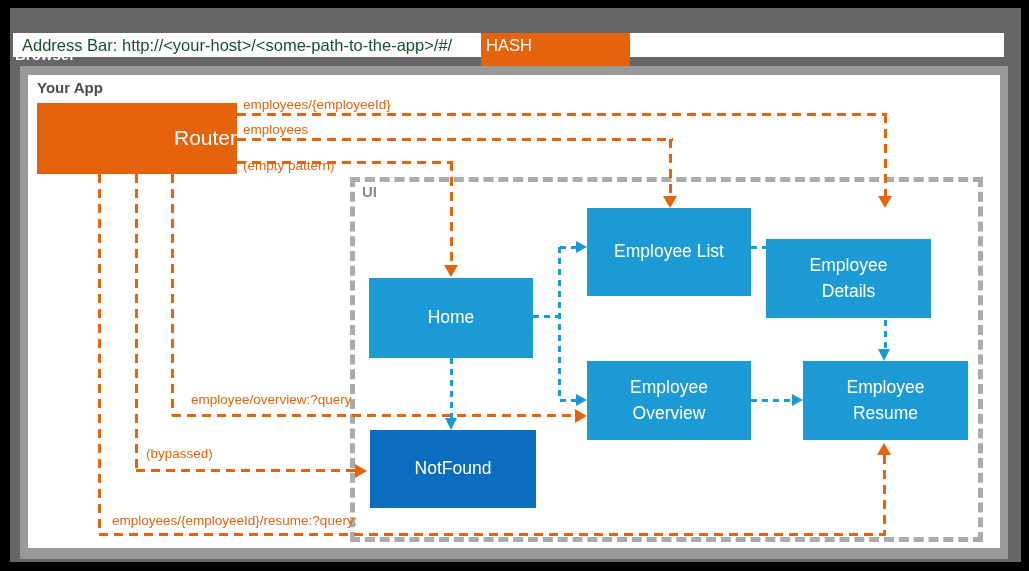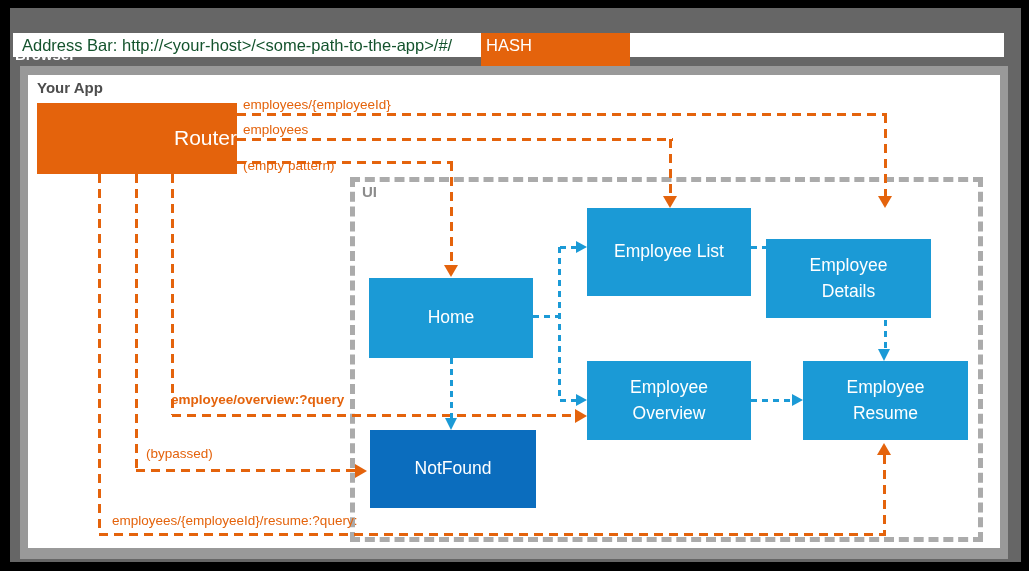--- a/index.html
+++ b/index.html
@@ -72,21 +72,21 @@
   <div class="route-label" style="left:243px;top:122px;">employees</div>
 
   <div class="oh" style="left:237px;top:161px;width:216px;"></div>
   <div class="ov" style="left:450px;top:162px;height:103px;"></div>
   <div class="ad o" style="left:444px;top:265px;"></div>
   <div class="route-label" style="left:243px;top:158px;">(empty pattern)</div>
 
   <div class="ov" style="left:171px;top:174px;height:241px;"></div>
   <div class="oh" style="left:172px;top:414px;width:403px;"></div>
   <div class="ar o" style="left:575px;top:409px;"></div>
-  <div class="route-label" style="left:171px;top:392px;font-weight:bold;">employee/overview:?query</div>
+  <div class="route-label" style="left:191px;top:392px;">employee/overview:?query</div>
 
   <div class="ov" style="left:135px;top:174px;height:296px;"></div>
   <div class="oh" style="left:136px;top:469px;width:219px;"></div>
   <div class="ar o" style="left:355px;top:464px;"></div>
   <div class="route-label" style="left:146px;top:446px;">(bypassed)</div>
 
   <div class="ov" style="left:98px;top:174px;height:360px;"></div>
   <div class="oh" style="left:99px;top:533px;width:787px;"></div>
   <div class="ov" style="left:883px;top:455px;height:78px;"></div>
   <div class="au o" style="left:877px;top:443px;"></div>

